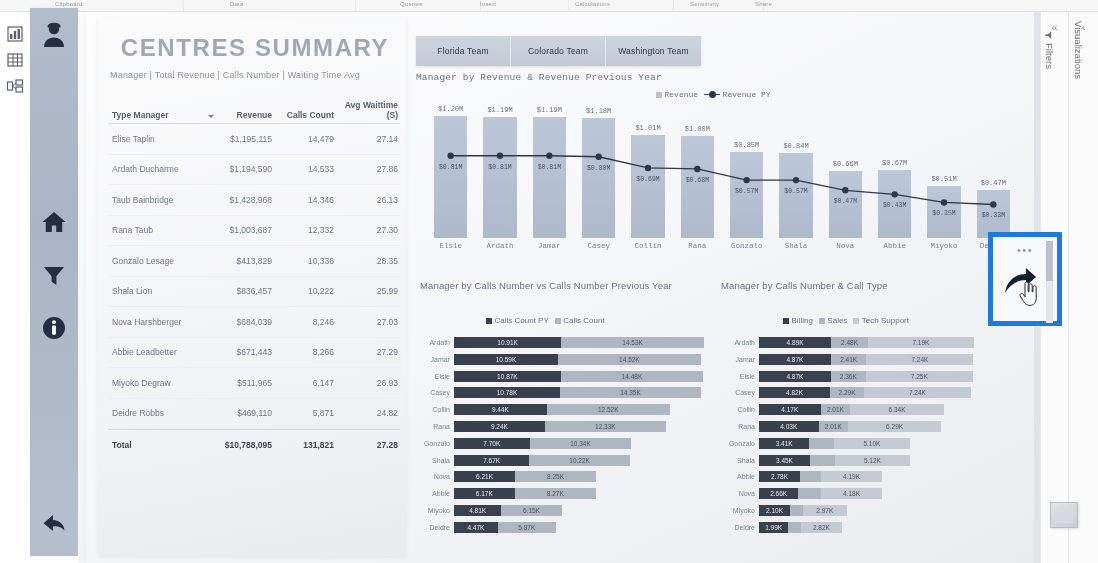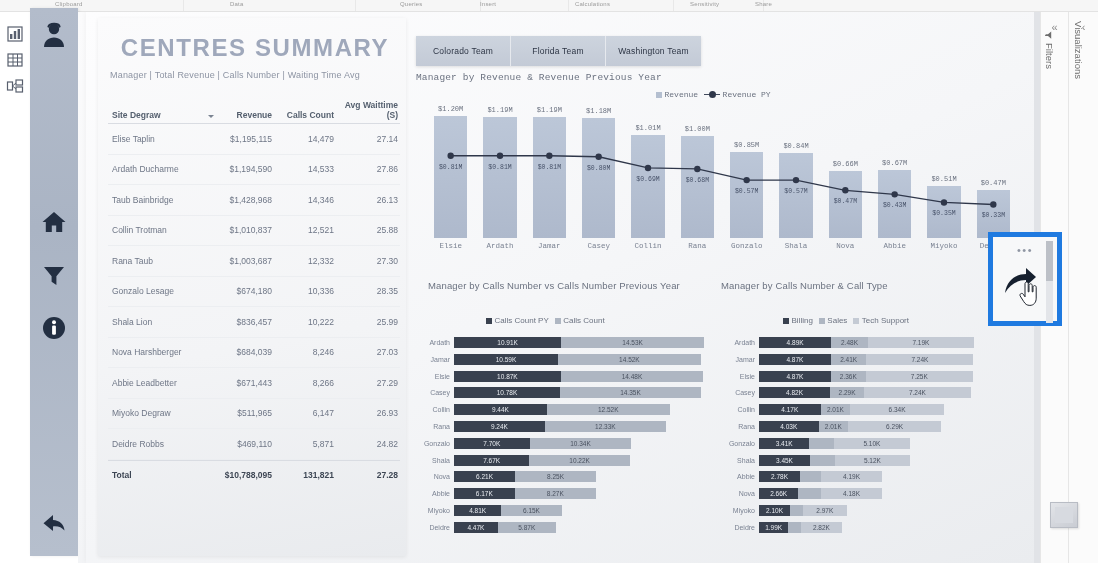--- a/index.html
+++ b/index.html
@@ -293,21 +293,21 @@
 <div class="canvas-left-edge"></div>
 
 <div class="canvas">
  <div class="canvas-inner">
 
   <div class="summary-card">
     <div class="summary-title">CENTRES SUMMARY</div>
     <div class="summary-sub">Manager | Total Revenue | Calls Number | Waiting Time Avg</div>
     <div class="tbl">
       <div class="tbl-head">
-        <div class="c-name">Site Degraw</div>
+        <div class="c-name">Type Manager</div>
         <div class="c-rev">
           <span class="sort-caret"></span>
           <span>Revenue</span>
         </div>
         <div class="c-cnt">Calls Count</div>
         <div class="c-wait">Avg Waittime (S)</div>
       </div>
       <div id="tbl-body">
             <div class="tbl-row">
               <div class="c-name">Elise Taplin</div>
@@ -321,34 +321,28 @@
               <div class="c-cnt">14,533</div>
               <div class="c-wait">27.86</div>
             </div>
             <div class="tbl-row">
               <div class="c-name">Taub Bainbridge</div>
               <div class="c-rev">$1,428,968</div>
               <div class="c-cnt">14,346</div>
               <div class="c-wait">26.13</div>
             </div>
             <div class="tbl-row">
-              <div class="c-name">Collin Trotman</div>
-              <div class="c-rev">$1,010,837</div>
-              <div class="c-cnt">12,521</div>
-              <div class="c-wait">25.88</div>
-            </div>
-            <div class="tbl-row">
               <div class="c-name">Rana Taub</div>
               <div class="c-rev">$1,003,687</div>
               <div class="c-cnt">12,332</div>
               <div class="c-wait">27.30</div>
             </div>
             <div class="tbl-row">
               <div class="c-name">Gonzalo Lesage</div>
-              <div class="c-rev">$674,180</div>
+              <div class="c-rev">$413,829</div>
               <div class="c-cnt">10,336</div>
               <div class="c-wait">28.35</div>
             </div>
             <div class="tbl-row">
               <div class="c-name">Shala Lion</div>
               <div class="c-rev">$836,457</div>
               <div class="c-cnt">10,222</div>
               <div class="c-wait">25.99</div>
             </div>
             <div class="tbl-row">
@@ -379,22 +373,22 @@
               <div class="c-name">Total</div>
               <div class="c-rev">$10,788,095</div>
               <div class="c-cnt">131,821</div>
               <div class="c-wait">27.28</div>
             </div>
           </div>
     </div>
   </div>
 
   <div class="slicer" id="team-slicer">
+        <div class="slicer-btn">Florida Team</div>
         <div class="slicer-btn">Colorado Team</div>
-        <div class="slicer-btn">Florida Team</div>
         <div class="slicer-btn">Washington Team</div>
       </div>
 
   <div id="combo">
     <div class="vis-title" style="left:0; top:0;">Manager by Revenue &amp; Revenue Previous Year</div>
     <div class="legend" id="combo-legend" style="left:240px; top:18px;">
           <span class="legend-item">
             <span class="lg-sq" style="background: rgb(180, 191, 208);"></span>
             <span>Revenue</span>
           </span>
@@ -464,21 +458,21 @@
             <circle cx="370.00000000000006" cy="74.12307692307692" r="3.2" fill="#2f374a"></circle>
             <circle cx="419.33333333333337" cy="84.27692307692308" r="3.2" fill="#2f374a"></circle>
             <circle cx="468.6666666666667" cy="88.33846153846153" r="3.2" fill="#2f374a"></circle>
             <circle cx="518" cy="96.46153846153845" r="3.2" fill="#2f374a"></circle>
             <circle cx="567.3333333333334" cy="98.49230769230769" r="3.2" fill="#2f374a"></circle>
           </svg>
         </div>
   </div>
 
   <div class="sbar-chart" style="left:330px; top:268px; width:300px; height:270px;">
-    <div class="vis-title" style="left:12px; top:0;">Manager by Calls Number vs Calls Number Previous Year</div>
+    <div class="vis-title" style="left:4px; top:0;">Manager by Calls Number vs Calls Number Previous Year</div>
     <div class="legend" id="calls-legend" style="left:70px; top:36px;">
           <span class="legend-item">
             <span class="lg-sq" style="background: rgb(57, 65, 79);"></span>
             <span>Calls Count PY</span>
           </span>
           <span class="legend-item">
             <span class="lg-sq" style="background: rgb(174, 182, 194);"></span>
             <span>Calls Count</span>
           </span>
         </div>

